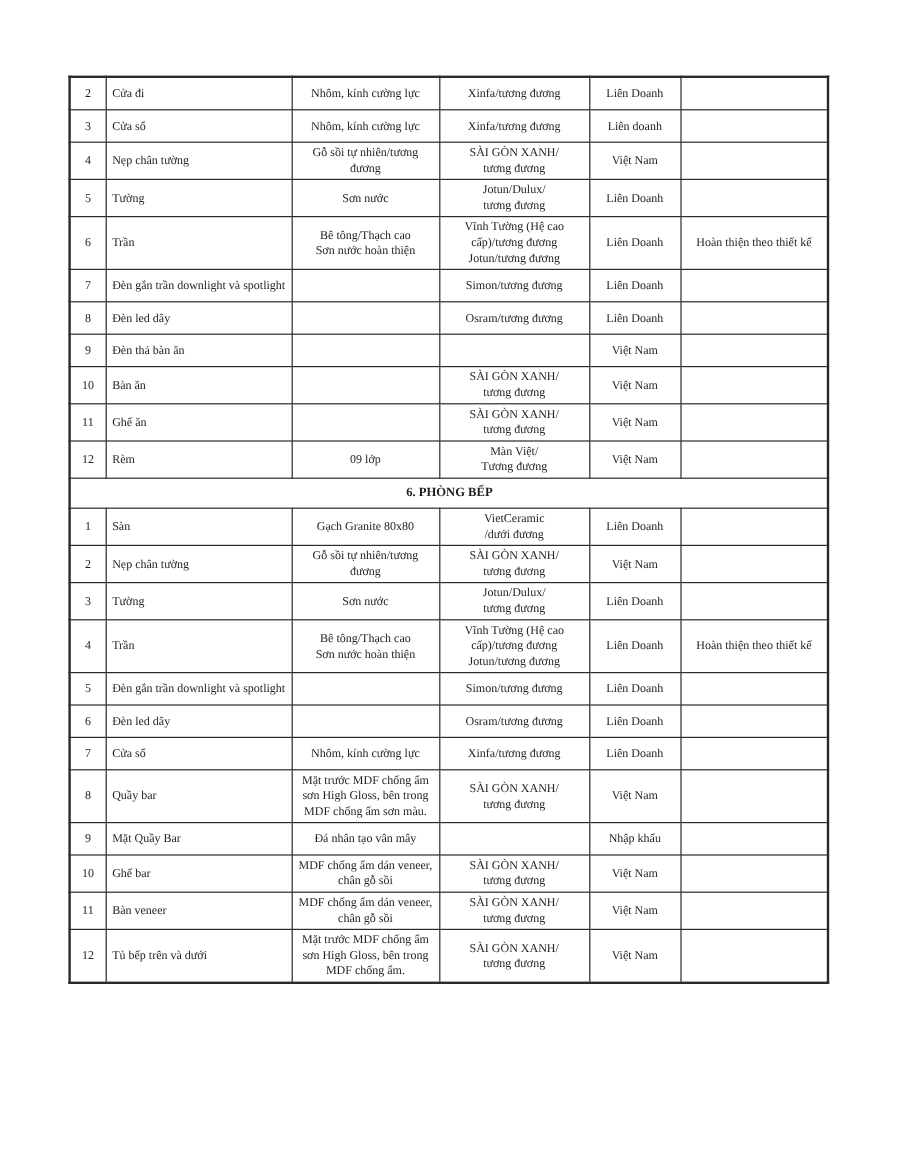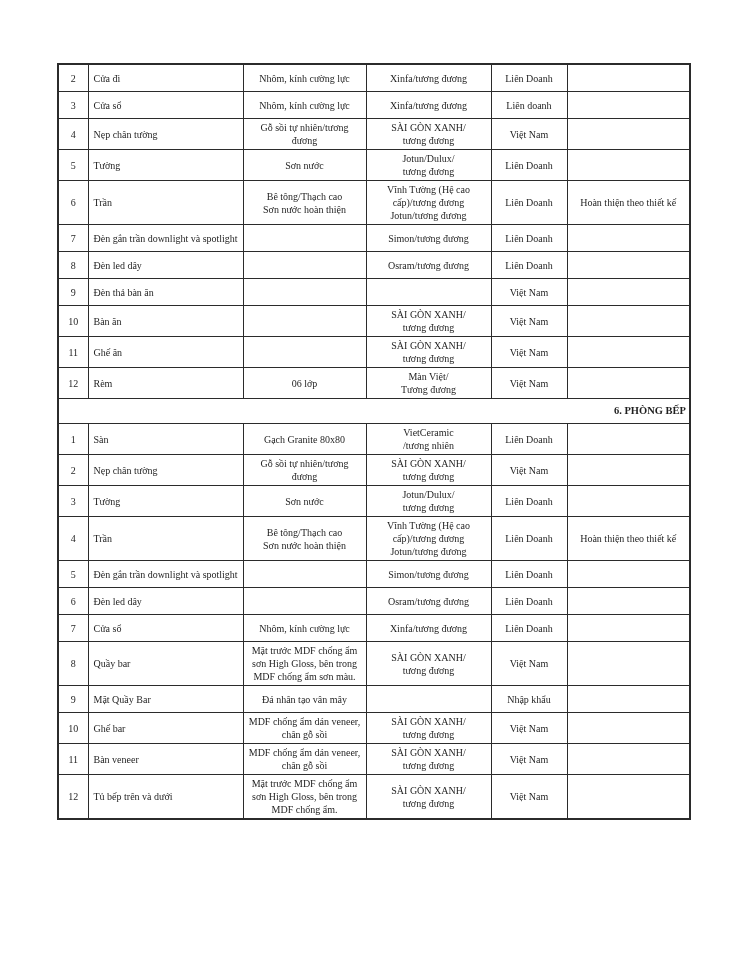--- a/index.html
+++ b/index.html
@@ -47,21 +47,21 @@
     white-space: nowrap;
     margin-left: 28px;
   }
   table.spec-table td.cell-material,
   table.spec-table td.cell-brand,
   table.spec-table td.cell-origin,
   table.spec-table td.cell-note {
     text-align: center;
   }
   table.spec-table td.section-cell {
-    text-align: right;
+    text-align: center;
     font-weight: bold;
     font-size: 10.5px;
     padding-left: 4px;
     white-space: nowrap;
     height: 20px;
   }
 </style>
 </head>
 <body>
 
@@ -158,35 +158,35 @@
           <td class="cell-name">Ghế ăn</td>
           <td class="cell-material"></td>
           <td class="cell-brand">SÀI GÒN XANH/
 tương đương</td>
           <td class="cell-origin">Việt Nam</td>
           <td class="cell-note"></td>
         </tr>
         <tr>
           <td class="cell-no">12</td>
           <td class="cell-name">Rèm</td>
-          <td class="cell-material">06 lớp</td>
+          <td class="cell-material">09 lớp</td>
           <td class="cell-brand">Màn Việt/
 Tương đương</td>
           <td class="cell-origin">Việt Nam</td>
           <td class="cell-note"></td>
         </tr>
         <tr>
           <td colspan="6" class="section-cell">6. PHÒNG BẾP</td>
         </tr>
         <tr>
           <td class="cell-no">1</td>
           <td class="cell-name">Sàn</td>
           <td class="cell-material">Gạch Granite 80x80</td>
           <td class="cell-brand">VietCeramic
-/tương nhiên</td>
+/dưới đương</td>
           <td class="cell-origin">Liên Doanh</td>
           <td class="cell-note"></td>
         </tr>
         <tr>
           <td class="cell-no">2</td>
           <td class="cell-name">Nẹp chân tường</td>
           <td class="cell-material">Gỗ sồi tự nhiên/tương đương</td>
           <td class="cell-brand">SÀI GÒN XANH/
 tương đương</td>
           <td class="cell-origin">Việt Nam</td>

